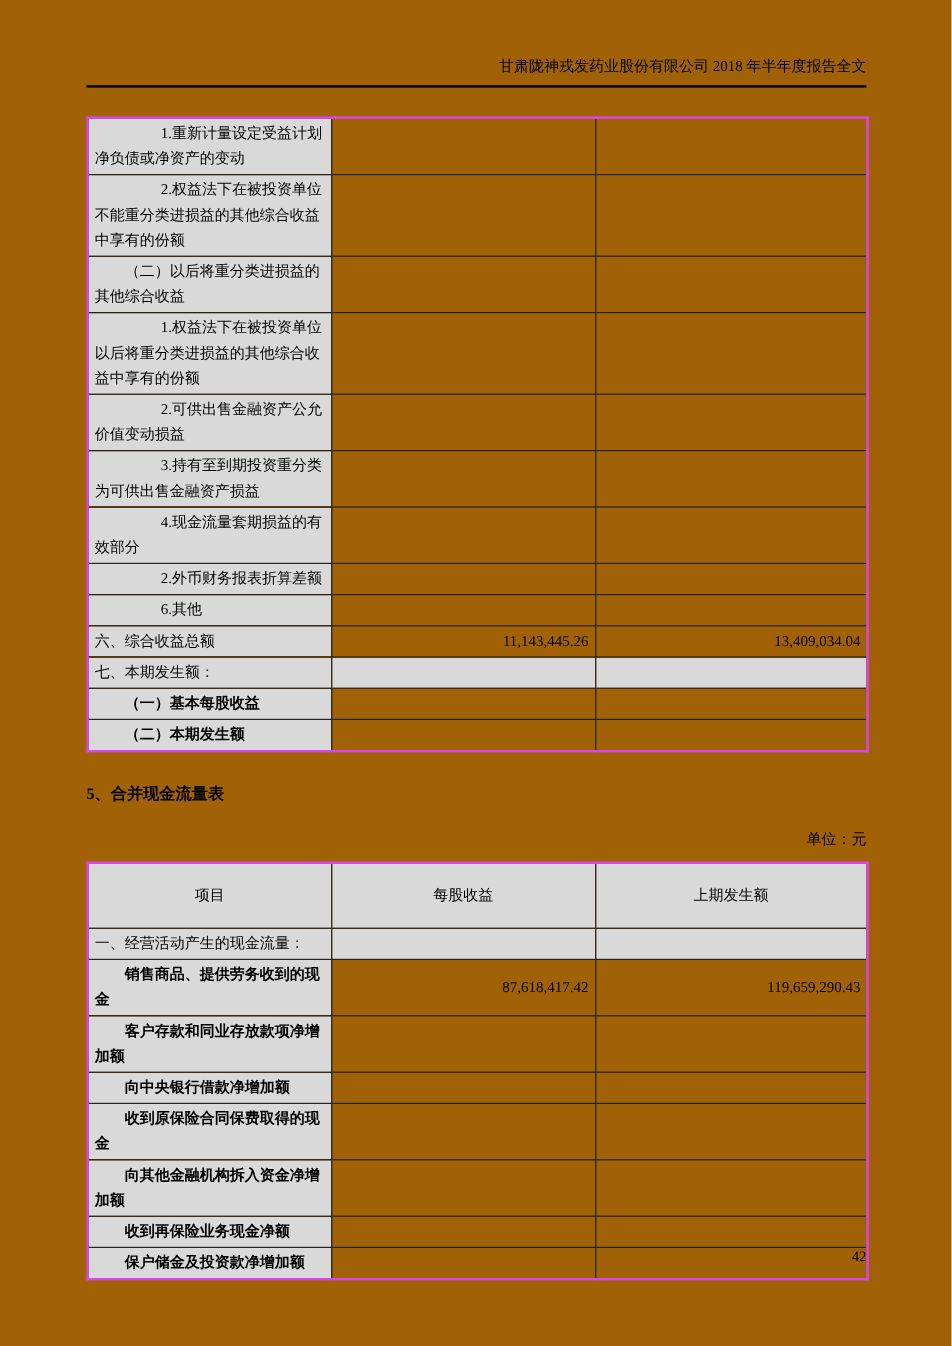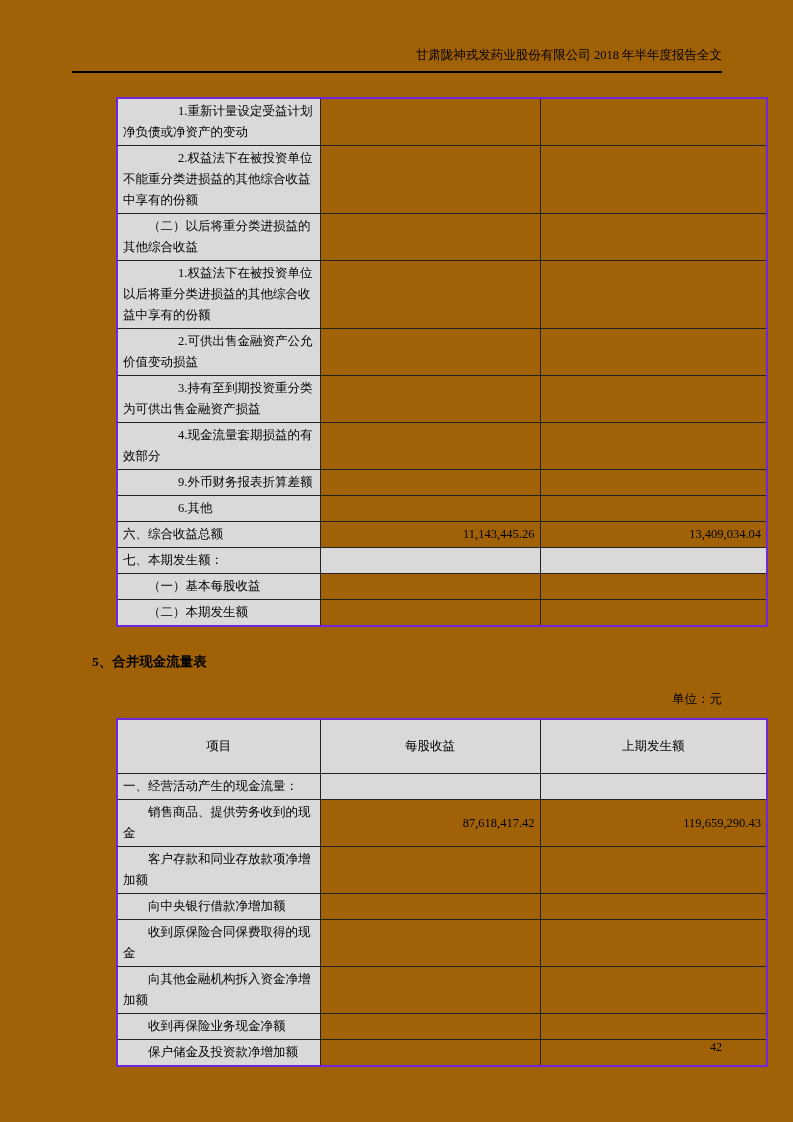--- a/index.html
+++ b/index.html
@@ -12,49 +12,48 @@
   .page { position: absolute; inset: 0; width: 793px; height: 1122px; background: #a16207; overflow: hidden; }
 
   .doc-header {
     position: absolute; left: 72px; top: 46px; width: 650px;
     text-align: right; font-size: 12.5px; line-height: 18px;
     padding-bottom: 7px; border-bottom: 2px solid #000;
   }
 
   table.fin-table {
     border-collapse: collapse; table-layout: fixed; width: 650px;
-    font-size: 12.5px; border: 2px solid #6d28d9; margin-left: 44px;
+    font-size: 12.5px; border: 2px solid #d946ef;
   }
   .t1 { position: absolute; left: 72px; top: 97px; }
   .t2 { position: absolute; left: 72px; top: 718px; }
 
   .fin-table td, .fin-table th {
     border: 1px solid #222;
     padding: 2px 5px;
     line-height: 21px;
     vertical-align: middle;
     overflow: hidden;
   }
   .fin-table th {
     background: #d9d9d9; font-weight: normal; text-align: center;
     padding: 16px 5px;
   }
   .label-cell { background: #d9d9d9; text-align: left; }
   .shaded { background: #d9d9d9; }
   .num { text-align: right; font-variant-numeric: tabular-nums; }
   .lvl0 { text-indent: 0; }
-  .lvl1 { text-indent: 2em; }
+  .lvl1 { text-indent: 2em; font-weight: bold; }
   .lvl2 { text-indent: 2em; }
   .lvl3 { text-indent: 4.4em; }
 
   .section-title {
     position: absolute; left: 72px; top: 653px;
     font-size: 13.5px; font-weight: bold;
     font-family: "Liberation Serif", "DejaVu Serif", serif;
-    margin-left: 20px;
   }
   .unit-label {
     position: absolute; left: 72px; top: 691px; width: 650px;
     text-align: right; font-size: 12.5px;
   }
   .page-number {
     position: absolute; left: 72px; top: 1040px; width: 650px;
     text-align: right; font-size: 12px;
   }
 </style>
@@ -101,21 +100,21 @@
         <td class="label-cell lvl3">3.持有至到期投资重分类为可供出售金融资产损益</td>
         <td class="num"></td>
         <td class="num"></td>
       </tr>
       <tr>
         <td class="label-cell lvl3">4.现金流量套期损益的有效部分</td>
         <td class="num"></td>
         <td class="num"></td>
       </tr>
       <tr>
-        <td class="label-cell lvl3">9.外币财务报表折算差额</td>
+        <td class="label-cell lvl3">2.外币财务报表折算差额</td>
         <td class="num"></td>
         <td class="num"></td>
       </tr>
       <tr>
         <td class="label-cell lvl3">6.其他</td>
         <td class="num"></td>
         <td class="num"></td>
       </tr>
       <tr>
         <td class="label-cell lvl0">六、综合收益总额</td>

